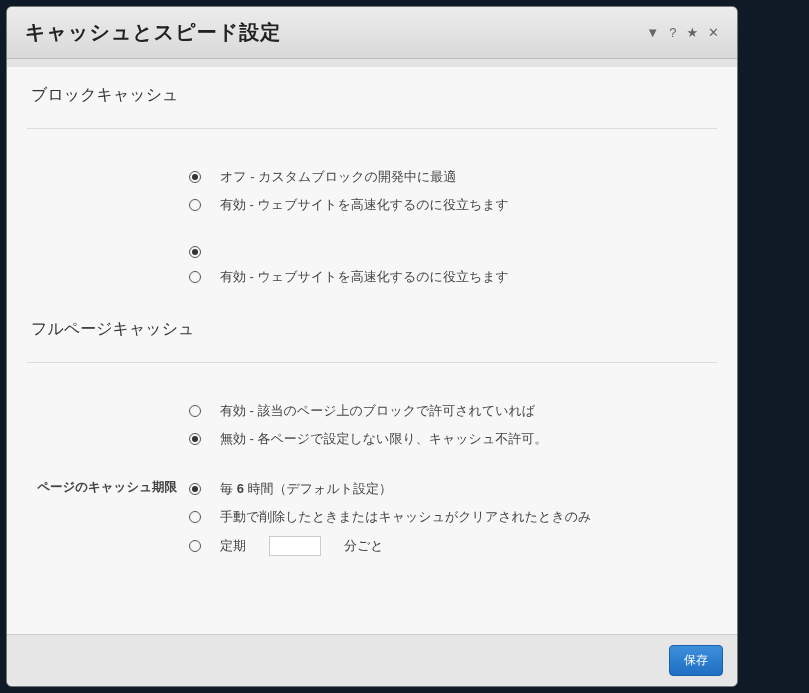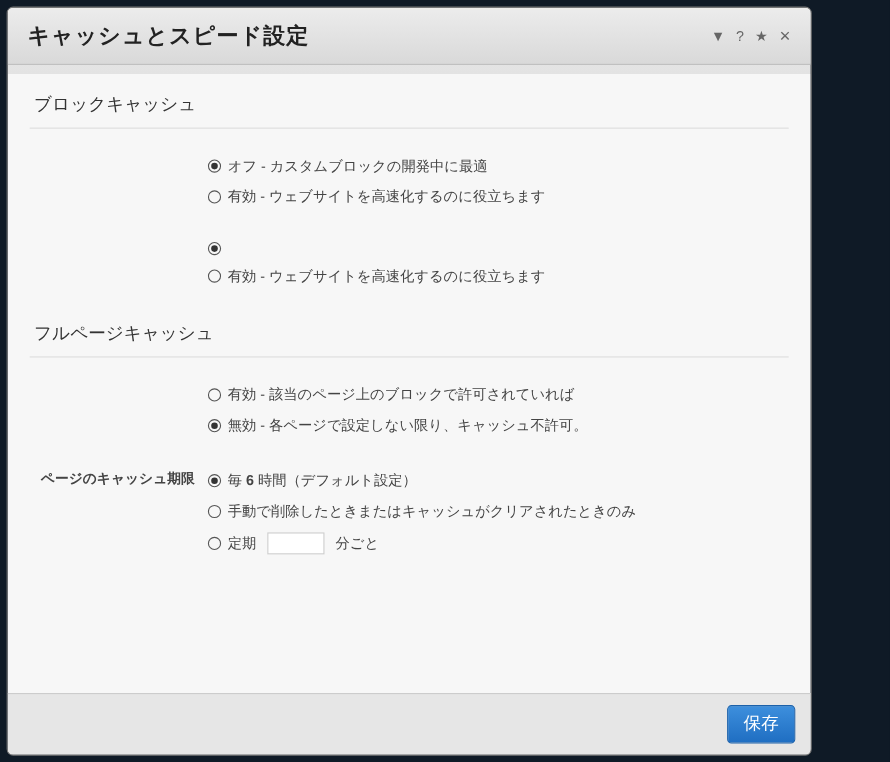--- a/index.html
+++ b/index.html
@@ -36,22 +36,22 @@
   .panel-actions { display: flex; gap: 10px; align-items: center; color: #666; }
   .panel-actions .icn { cursor: pointer; font-size: 13px; }
   .panel-body { padding: 20px 20px 70px 20px; }
   .section {
     margin-bottom: 22px;
   }
   .section-title {
     font-size: 16px;
     color: #333;
     border-bottom: 1px solid #ddd;
-    padding: 6px 0 10px 4px;
-    margin-bottom: 20px;
+    padding: 6px 0 22px 4px;
+    margin-bottom: 34px;
   }
   .field-row {
     display: flex;
     align-items: flex-start;
     margin-bottom: 2px;
   }
   .field-label {
     width: 162px;
     min-width: 162px;
     text-align: right;
@@ -59,21 +59,21 @@
     padding-top: 4px;
     font-size: 12.5px;
     color: #444;
     line-height: 1.3;
     font-weight: bold;
   }
   .field-options { flex: 1; }
   .opt {
     display: flex;
     align-items: center;
-    gap: 6px;
+    gap: 19px;
     padding: 5px 0;
     font-size: 13px;
     color: #444;
   }
   .opt .r {
     width: 12px; height: 12px; border-radius: 50%;
     border: 1.5px solid #555; display: inline-block; position: relative;
     flex-shrink: 0;
   }
   .opt .r.checked::after {
@@ -92,21 +92,21 @@
     padding: 10px 14px;
     display: flex;
     justify-content: flex-end;
   }
   .btn-primary {
     background: linear-gradient(to bottom, #3d8fdd, #1f6ec2);
     color: #fff;
     border: 1px solid #1b61aa;
     border-radius: 4px;
     padding: 6px 14px;
-    font-size: 16px;
+    font-size: 12px;
     cursor: pointer;
     text-align: right;
   }
 </style>
 </head>
 <body>
 
 <div class="panel">
 
   <div class="panel-header">

